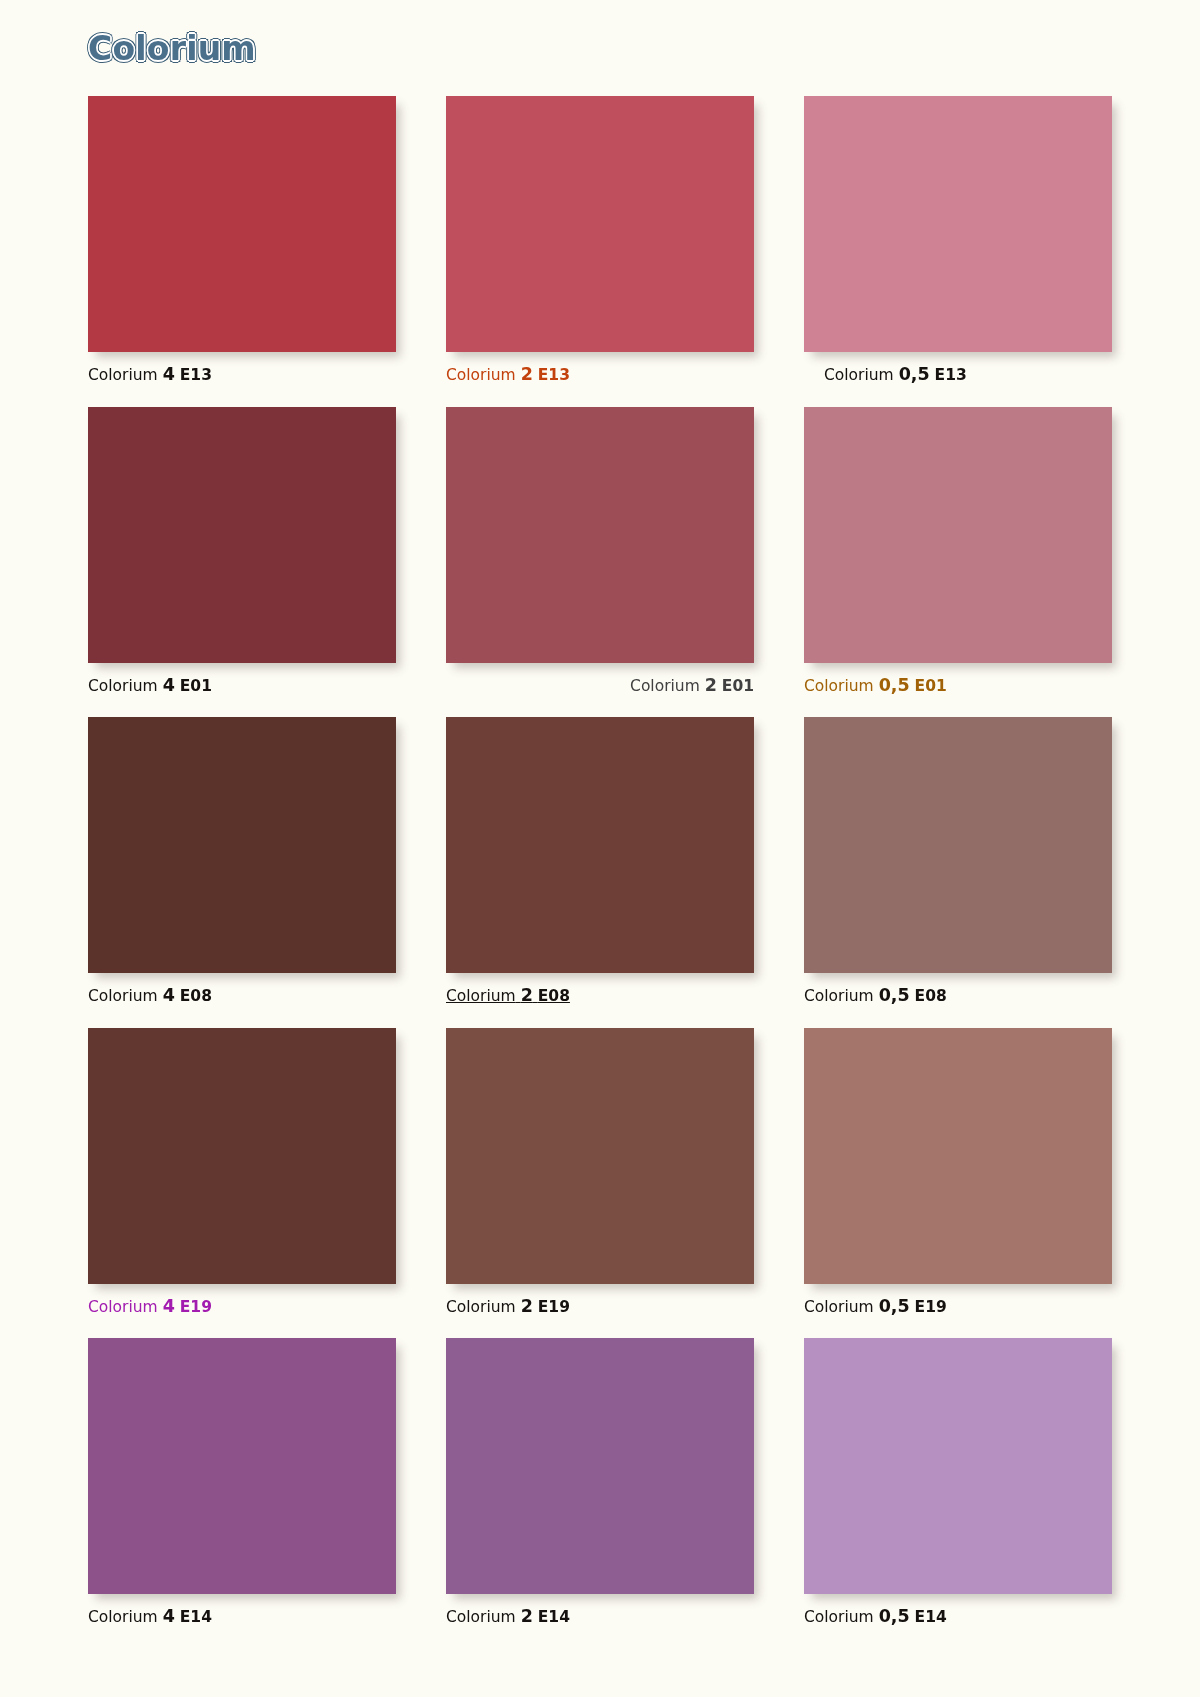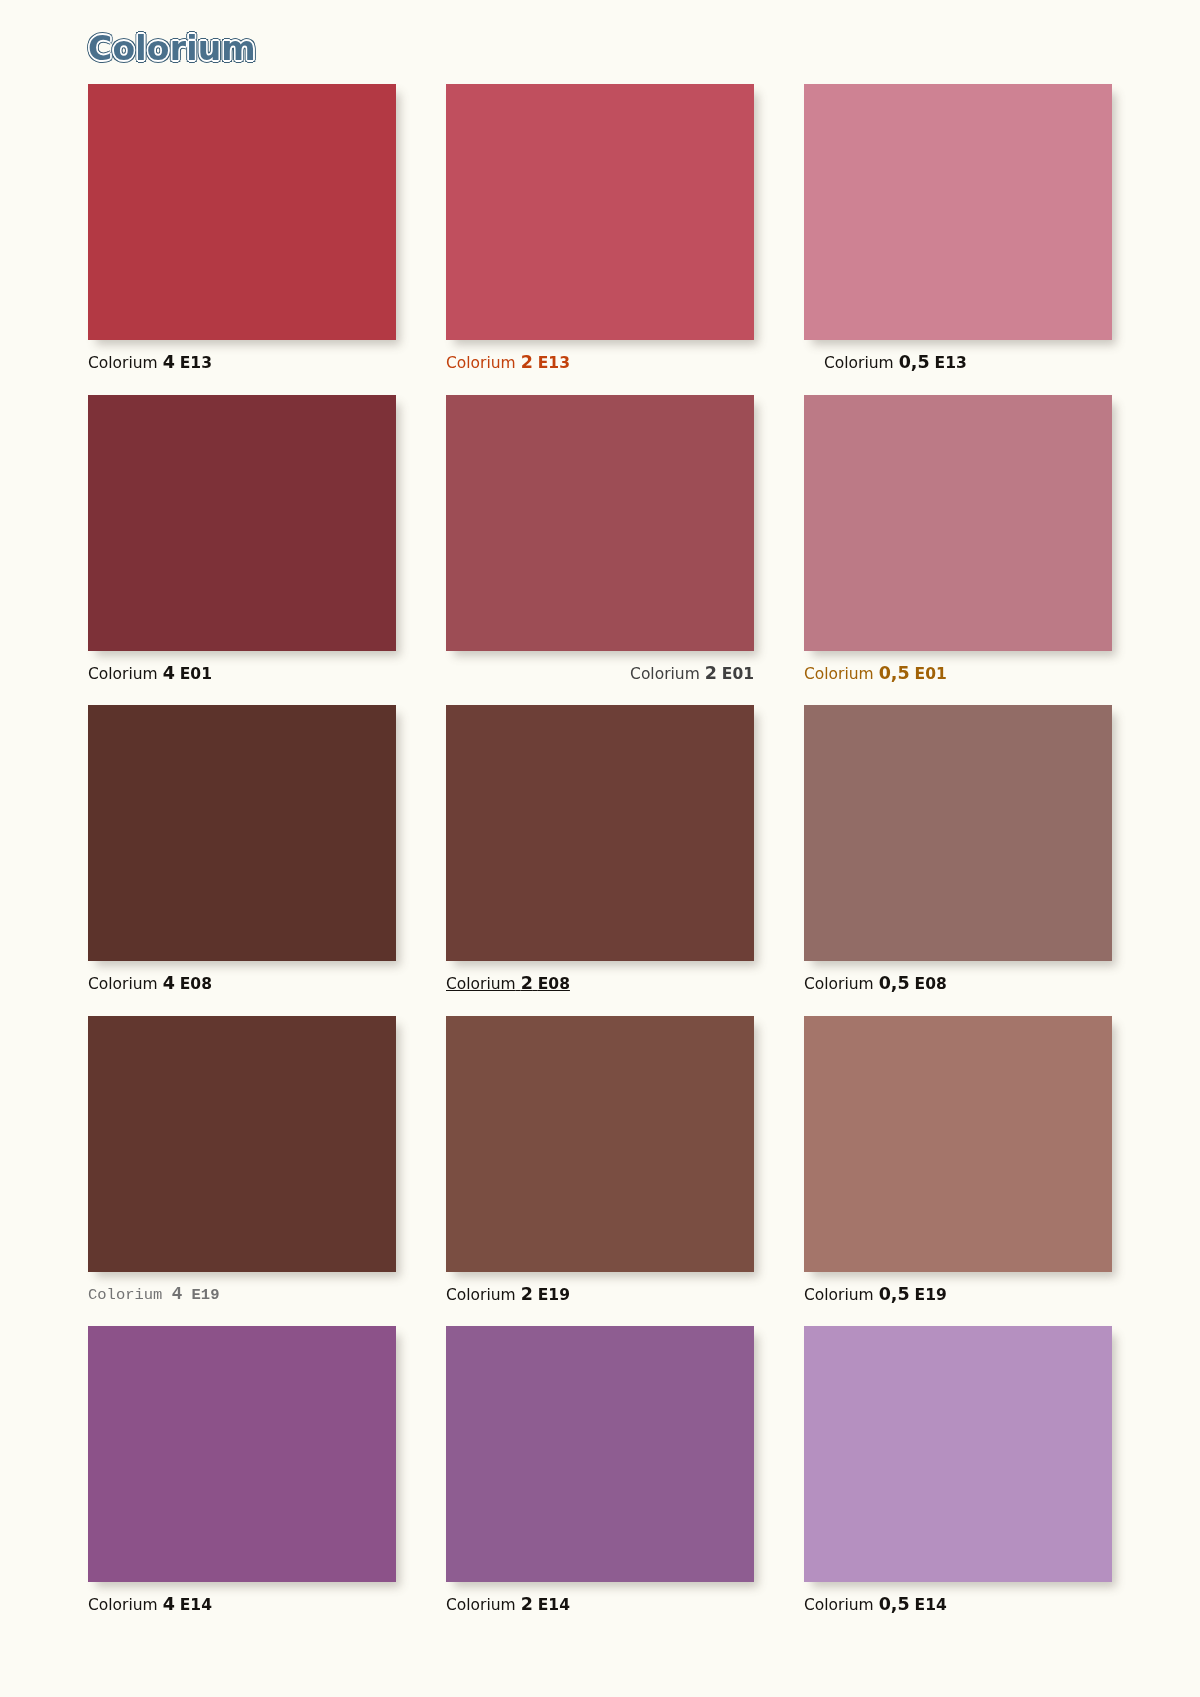--- a/index.html
+++ b/index.html
@@ -57,21 +57,21 @@
       -2.1px 2.1px 0 #3d6078,
        2.1px -2.1px 0 #3d6078,
       -2.1px -2.1px 0 #3d6078;
     white-space: nowrap;
   }
 
   
   .grid {
     position: absolute;
     left: 88px;
-    top: 84px;
+    top: 96px;
     width: 1024px;
     display: grid;
     grid-template-columns: repeat(3, 308px);
     grid-column-gap: 50px;
     grid-row-gap: 23px;
   }
 
   .cell {
     width: 308px;
   }
@@ -143,21 +143,21 @@
       <div class="cell">
         <div class="swatch" style="background-color: rgb(109, 63, 55);"></div>
         <div class="cell-label" style="color: rgb(21, 18, 15); text-decoration: underline;"><span class="lbl-brand">Colorium</span> <span class="lbl-strength">2</span> <span class="lbl-code">E08</span></div>
       </div>
       <div class="cell">
         <div class="swatch" style="background-color: rgb(146, 108, 102);"></div>
         <div class="cell-label" style="color: rgb(21, 18, 15);"><span class="lbl-brand">Colorium</span> <span class="lbl-strength">0,5</span> <span class="lbl-code">E08</span></div>
       </div>
       <div class="cell">
         <div class="swatch" style="background-color: rgb(98, 55, 47);"></div>
-        <div class="cell-label" style="color: #737373; font-family: Liberation Mono, monospace;"><span class="lbl-brand">Colorium</span> <span class="lbl-strength">4</span> <span class="lbl-code">E19</span></div>
+        <div class="cell-label" style="color: #a21caf;"><span class="lbl-brand">Colorium</span> <span class="lbl-strength">4</span> <span class="lbl-code">E19</span></div>
       </div>
       <div class="cell">
         <div class="swatch" style="background-color: rgb(122, 78, 66);"></div>
         <div class="cell-label" style="color: rgb(21, 18, 15);"><span class="lbl-brand">Colorium</span> <span class="lbl-strength">2</span> <span class="lbl-code">E19</span></div>
       </div>
       <div class="cell">
         <div class="swatch" style="background-color: rgb(164, 117, 106);"></div>
         <div class="cell-label" style="color: rgb(21, 18, 15);"><span class="lbl-brand">Colorium</span> <span class="lbl-strength">0,5</span> <span class="lbl-code">E19</span></div>
       </div>
       <div class="cell">

